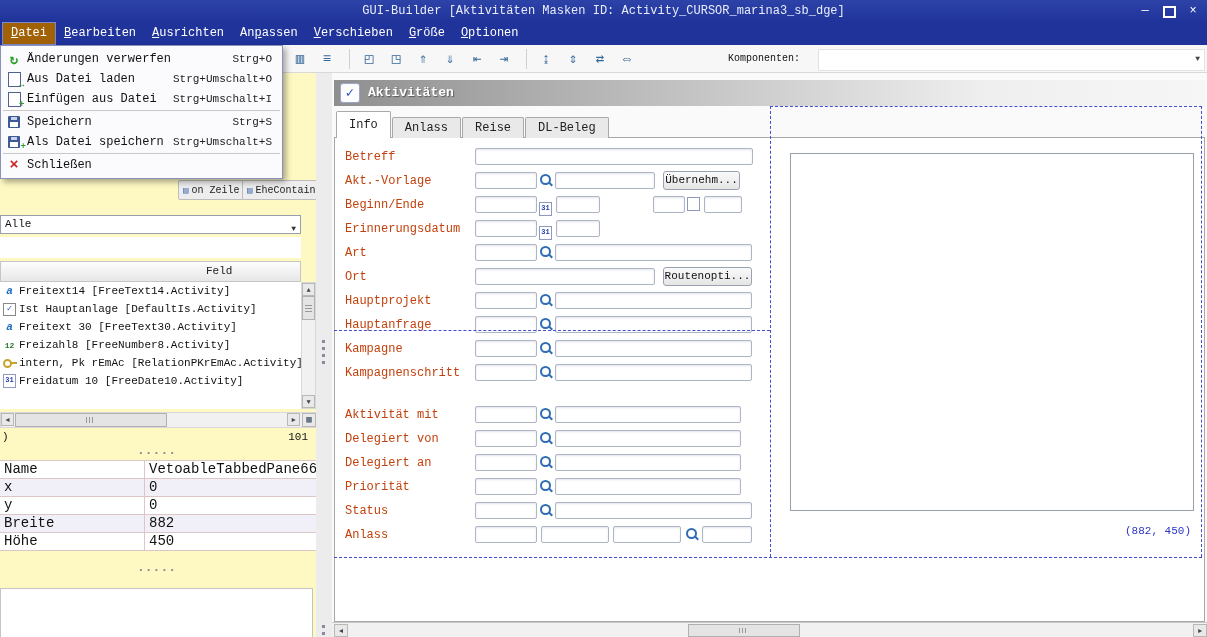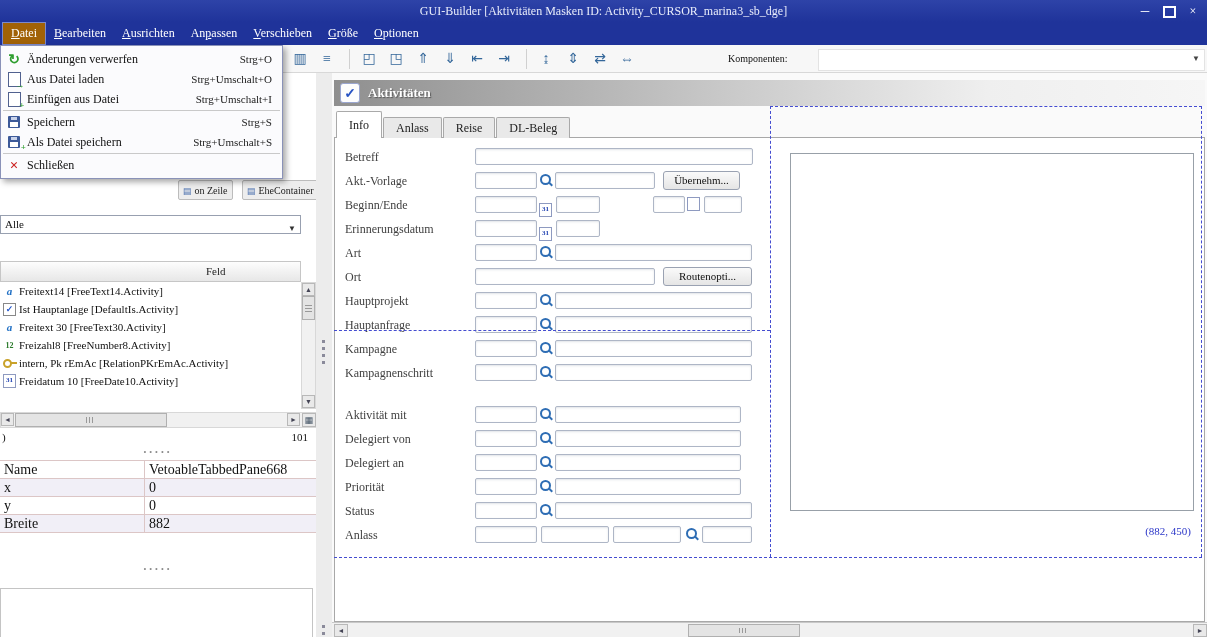--- a/index.html
+++ b/index.html
@@ -1,17 +1,17 @@
 <!DOCTYPE html>
 <html><head>
 <meta charset="utf-8">
 <style>
   html,body{margin:0;padding:0;background:#d8d8d8;}
   #app{position:relative;width:1207px;height:637px;background:#ececec;overflow:hidden;
-       font-family:Liberation Serif, serif;color:#111;}
+       font-family:Liberation Mono, monospace;color:#111;}
 
   
   .titlebar{position:absolute;left:0;top:0;width:100%;height:22px;
             background:linear-gradient(#2e43a8,#1f339a);z-index:10;}
   .titlebar .ttl{position:absolute;left:0;width:100%;text-align:center;line-height:22px;
                  font-size:12px;color:#e9edfb;white-space:nowrap;}
   .wbtns{position:absolute;right:4px;top:2px;height:18px;display:flex;gap:4px;z-index:11;}
   .wbtn{width:20px;height:18px;color:#fff;text-align:center;line-height:18px;font-size:12px;}
   .wbtn .maxbox{display:inline-block;width:9px;height:8px;border:2px solid #fff;margin-top:4px;}
 
@@ -65,21 +65,21 @@
   .ico-cal i{font-style:normal;font-size:7px;line-height:11px;color:#1d3fb0;font-weight:bold;display:block;}
   .ico-key{position:relative;display:inline-block;width:14px;height:10px;}
   .ico-key:before{content:"";position:absolute;left:0;top:1px;width:5px;height:5px;
                   border:2px solid #c9a22a;border-radius:50%;}
   .ico-key:after{content:"";position:absolute;left:8px;top:4px;width:6px;height:2px;background:#c9a22a;}
   .ico-check{display:inline-block;width:11px;height:11px;border:1px solid #888;background:#fff;
              font-size:9px;line-height:11px;text-align:center;color:#2255cc;font-weight:bold;}
   .ico-check:before{content:"✓";}
 
   
-  .lpanel{position:absolute;left:0;top:73px;width:316px;height:564px;background:#ffffff;}
+  .lpanel{position:absolute;left:0;top:73px;width:316px;height:564px;background:#fef9c3;}
   .partial-row{position:absolute;top:107px;left:0;width:316px;height:19px;}
   .pbtn{position:absolute;height:18px;background:#ededed;border:1px solid #bcbcbc;border-radius:2px;
         font-size:10px;display:flex;align-items:center;gap:3px;padding:0 4px;color:#222;white-space:nowrap;}
   .pbtn .pic:before{content:"▤";font-size:9px;color:#4a6fae;}
   .filter-combo{position:absolute;top:142px;left:0;width:301px;height:19px;background:#fff;
                 border:1px solid #98a0b0;box-sizing:border-box;font-size:11px;line-height:17px;
                 padding-left:4px;}
   .filter-combo .arr:before{content:"▼";position:absolute;right:4px;top:4px;font-size:8px;color:#333;}
   .blank-row{position:absolute;top:164px;left:0;width:301px;height:21px;background:#fff;}
   .feld-header{position:absolute;top:188px;left:0;width:301px;height:21px;box-sizing:border-box;
@@ -137,21 +137,21 @@
   .hicon:before{content:"✓";}
   .htitle{position:absolute;left:34px;top:0;line-height:26px;color:#fff;font-weight:bold;font-size:13px;
           text-shadow:1px 1px 1px rgba(80,80,80,.85);}
   .tabs{position:absolute;left:4px;top:39px;height:26px;display:flex;align-items:flex-end;z-index:3;}
   .tab{height:20px;line-height:20px;padding:0 12px;font-size:12px;background:#e9e9e9;
        border:1px solid #a9a9a9;border-bottom:none;margin-right:1px;border-radius:2px 2px 0 0;color:#222;}
   .tab.active{height:26px;line-height:26px;background:#fff;z-index:4;}
   .dcontent{position:absolute;left:2px;top:64px;right:2px;height:485px;background:#fff;
             border:1px solid #a8a8a8;box-sizing:border-box;z-index:1;}
   .formlayer{position:absolute;left:0;top:0;width:100%;height:100%;z-index:2;}
-  .flab{position:absolute;left:13px;font-size:12px;color:#404040;line-height:18px;white-space:nowrap;}
+  .flab{position:absolute;left:13px;font-size:12px;color:#c2410c;line-height:18px;white-space:nowrap;}
   .tf{position:absolute;height:17px;background:#fff;border:1px solid #aeb6c6;border-radius:2px;
       box-sizing:border-box;box-shadow:inset 0 1px 2px rgba(120,130,150,.22);}
   .magbtn{position:absolute;width:15px;height:16px;}
   .calbtn{position:absolute;width:15px;height:15px;}
   .pushbtn{position:absolute;height:19px;background:linear-gradient(#fafafa,#e5e5e5);
            border:1px solid #9aa2b2;border-radius:3px;font-size:11px;color:#111;text-align:center;
            line-height:17px;box-sizing:border-box;}
   .rpanel{position:absolute;left:458px;top:80px;width:404px;height:358px;background:#fff;
           border:1px solid #98a0a8;box-sizing:border-box;z-index:1;}
   .sizelabel{position:absolute;right:16px;top:452px;font-size:11px;color:#2a35c8;z-index:6;}
@@ -302,20 +302,24 @@
           <span class="pc2">0</span>
         </div>
       <div class="prow">
           <span class="pc1">y</span>
           <span class="pc2">0</span>
         </div>
       <div class="prow">
           <span class="pc1">Breite</span>
           <span class="pc2">882</span>
         </div>
+      <div class="prow">
+          <span class="pc1">Höhe</span>
+          <span class="pc2">450</span>
+        </div>
     </div>
 
     <div class="dots" style="top:492px;">•••••</div>
     <div class="bottom-box"></div>
   </div>
 
   <div class="splitter">
     <span class="vgrip" style="top:267px;height:26px;"></span>
     <span class="vgrip" style="top:552px;height:10px;"></span>
   </div>

